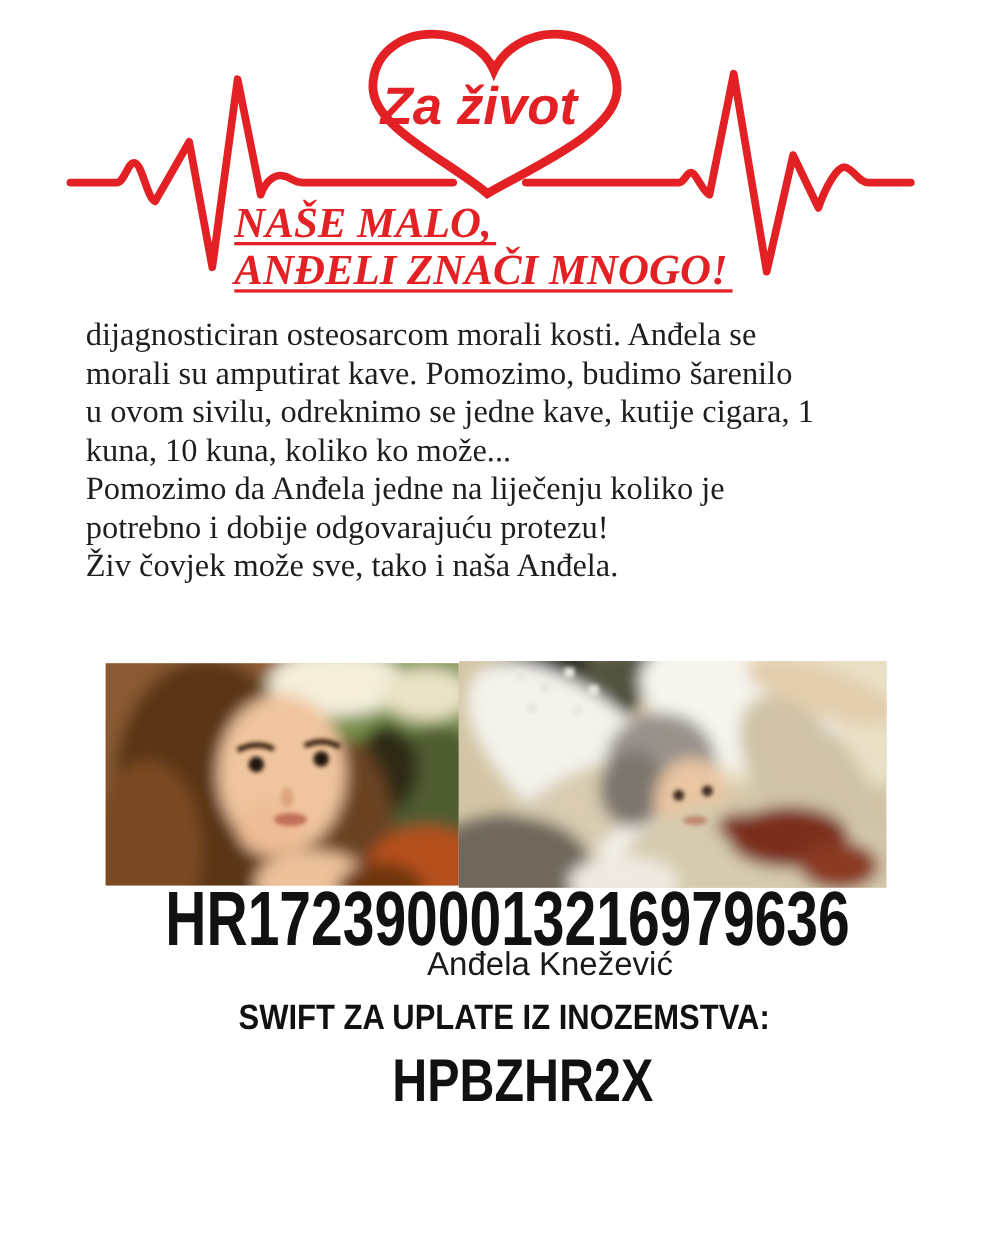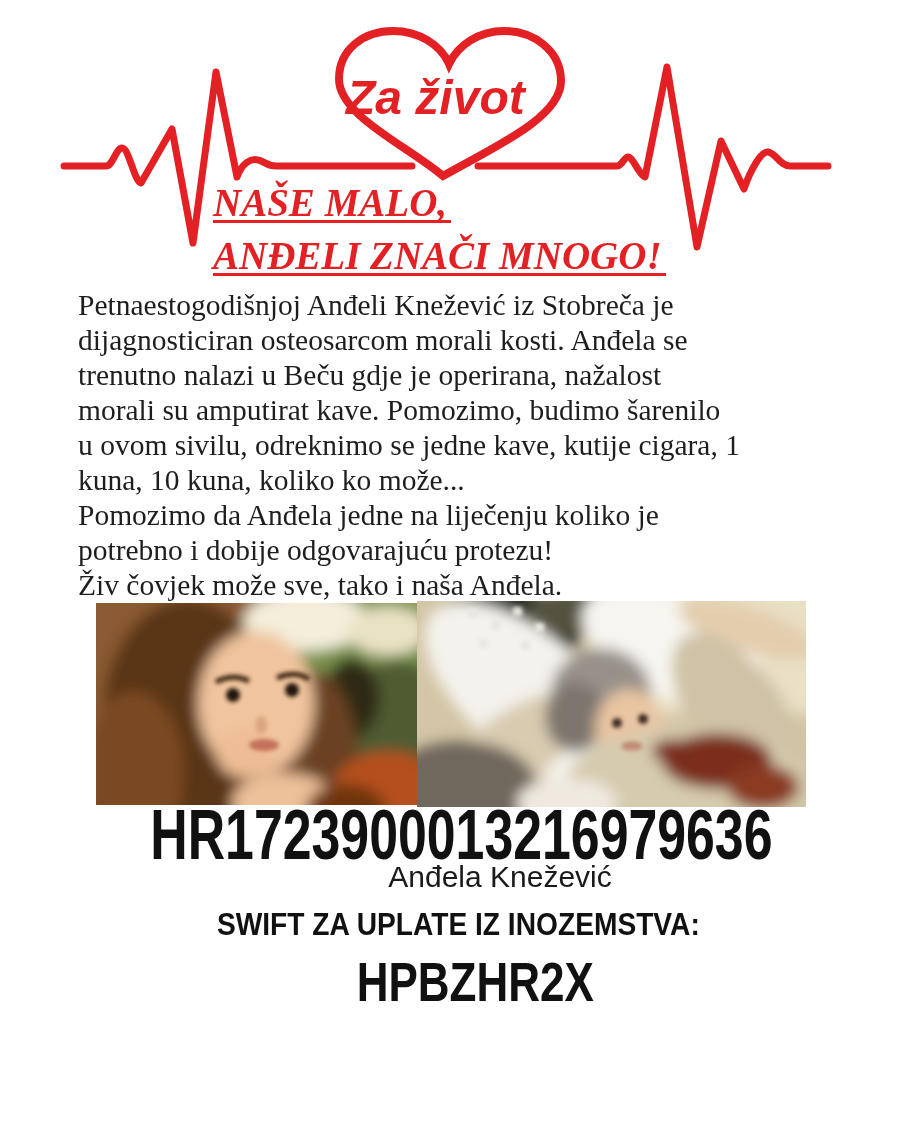--- a/index.html
+++ b/index.html
@@ -8,21 +8,21 @@
 
   
   .header-svg{position:absolute;left:0;top:0;}
   .slogan{position:absolute;left:346px;top:73px;font-family:"Liberation Sans",sans-serif;
           font-weight:bold;font-style:italic;font-size:48px;line-height:50px;color:#e32124;
           white-space:nowrap;}
   .tagline{position:absolute;left:213px;color:#e32124;font-family:"Liberation Serif",serif;
            font-weight:bold;font-style:italic;font-size:39px;line-height:34px;white-space:nowrap;
            border-bottom:3px solid #e32124;display:inline-block;padding-right:4px;}
   .tagline1{top:186px;text-align:right;}
-  .tagline2{top:239px;}
+  .tagline2{top:229px;}
 
   
   .body-text{position:absolute;left:78px;top:288px;width:800px;color:#1e1e1e;
              font-family:"Liberation Serif",serif;font-size:29.5px;line-height:35px;}
   .body-line{white-space:nowrap;}
 
   
   .photo{position:absolute;display:block;}
   .photo-left{left:96px;top:603px;}
   .photo-right{left:417px;top:601px;}
@@ -55,23 +55,21 @@
                C534,31 561,51 561,81 C561,118 492,148 443,176 Z"></path>
     </g>
   </svg>
 
   <div class="slogan">Za život</div>
 
   <div class="tagline tagline1">NAŠE MALO,</div>
   <div class="tagline tagline2">ANĐELI ZNAČI MNOGO!</div>
 
   <div class="body-text">
-    <div class="body-line">Petnaestogodišnjoj Anđeli Knežević iz Stobreča je</div>
     <div class="body-line">dijagnosticiran osteosarcom morali kosti. Anđela se</div>
-    <div class="body-line">trenutno nalazi u Beču gdje je operirana, nažalost</div>
     <div class="body-line">morali su amputirat kave. Pomozimo, budimo šarenilo</div>
     <div class="body-line">u ovom sivilu, odreknimo se jedne kave, kutije cigara, 1</div>
     <div class="body-line">kuna, 10 kuna, koliko ko može...</div>
     <div class="body-line">Pomozimo da Anđela jedne na liječenju koliko je</div>
     <div class="body-line">potrebno i dobije odgovarajuću protezu!</div>
     <div class="body-line">Živ čovjek može sve, tako i naša Anđela.</div>
   </div>
 
   <svg class="photo photo-left" width="321" height="202" viewBox="0 0 321 202" role="img">
     <defs>

